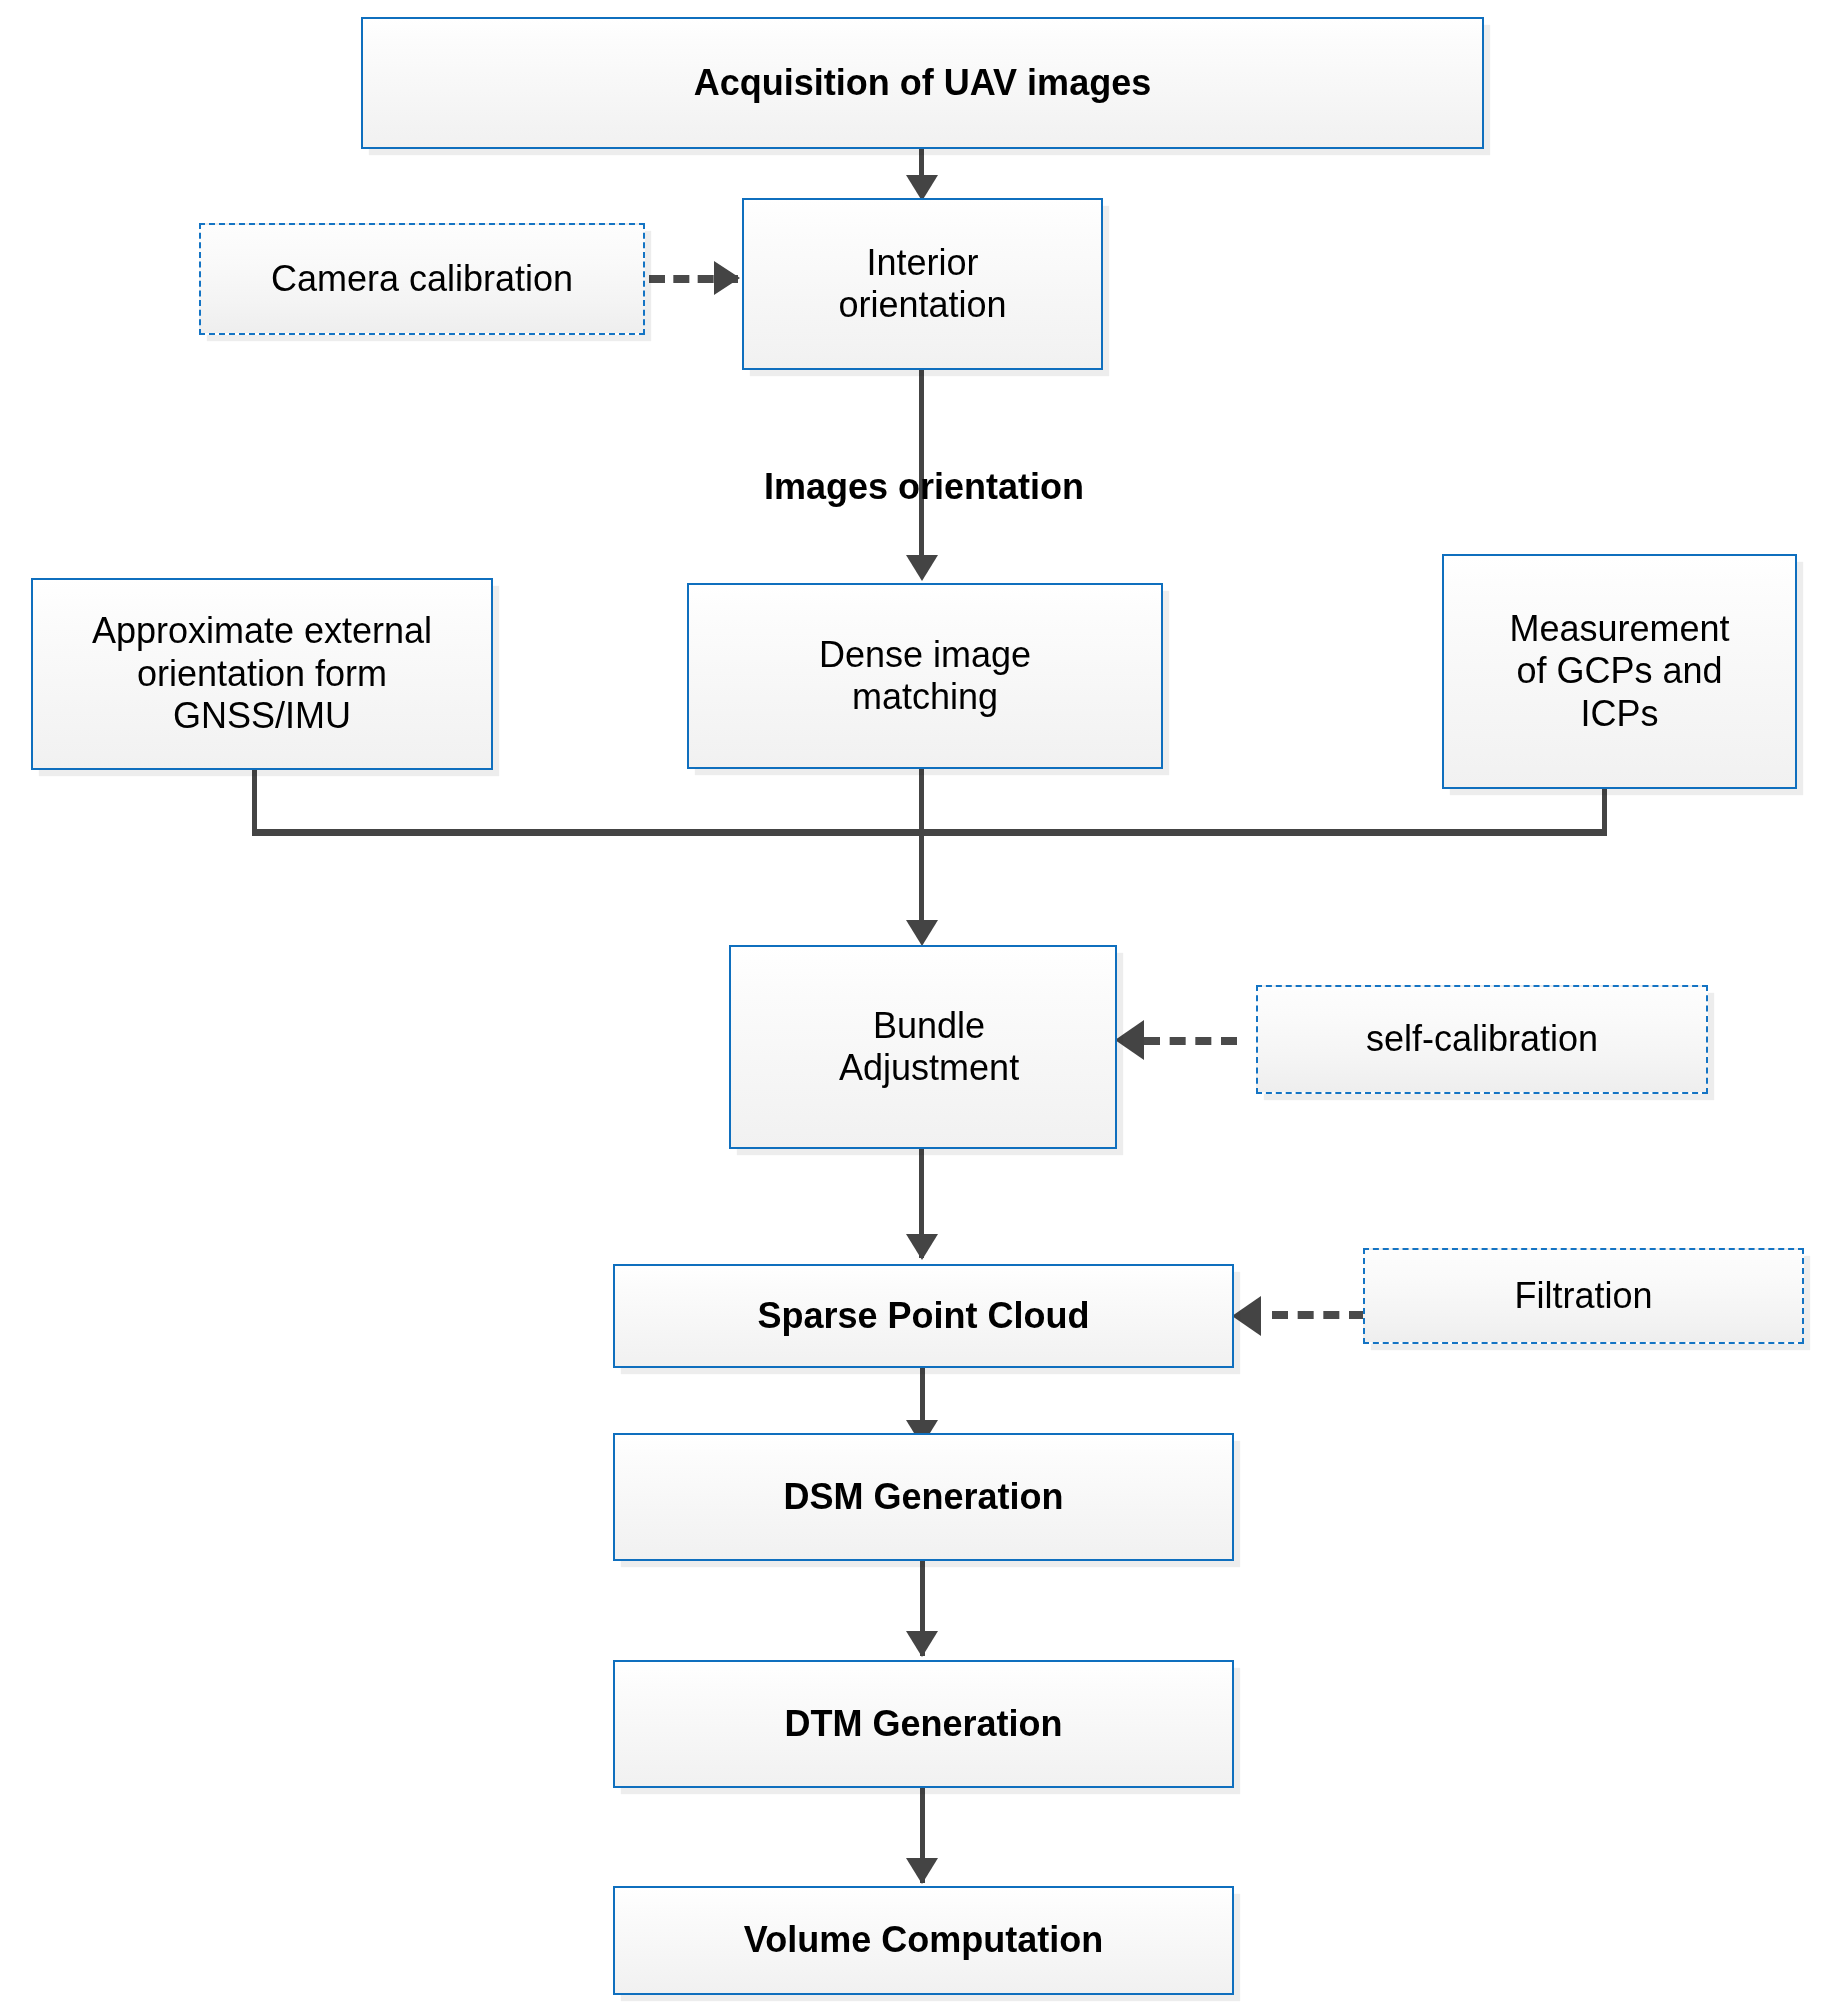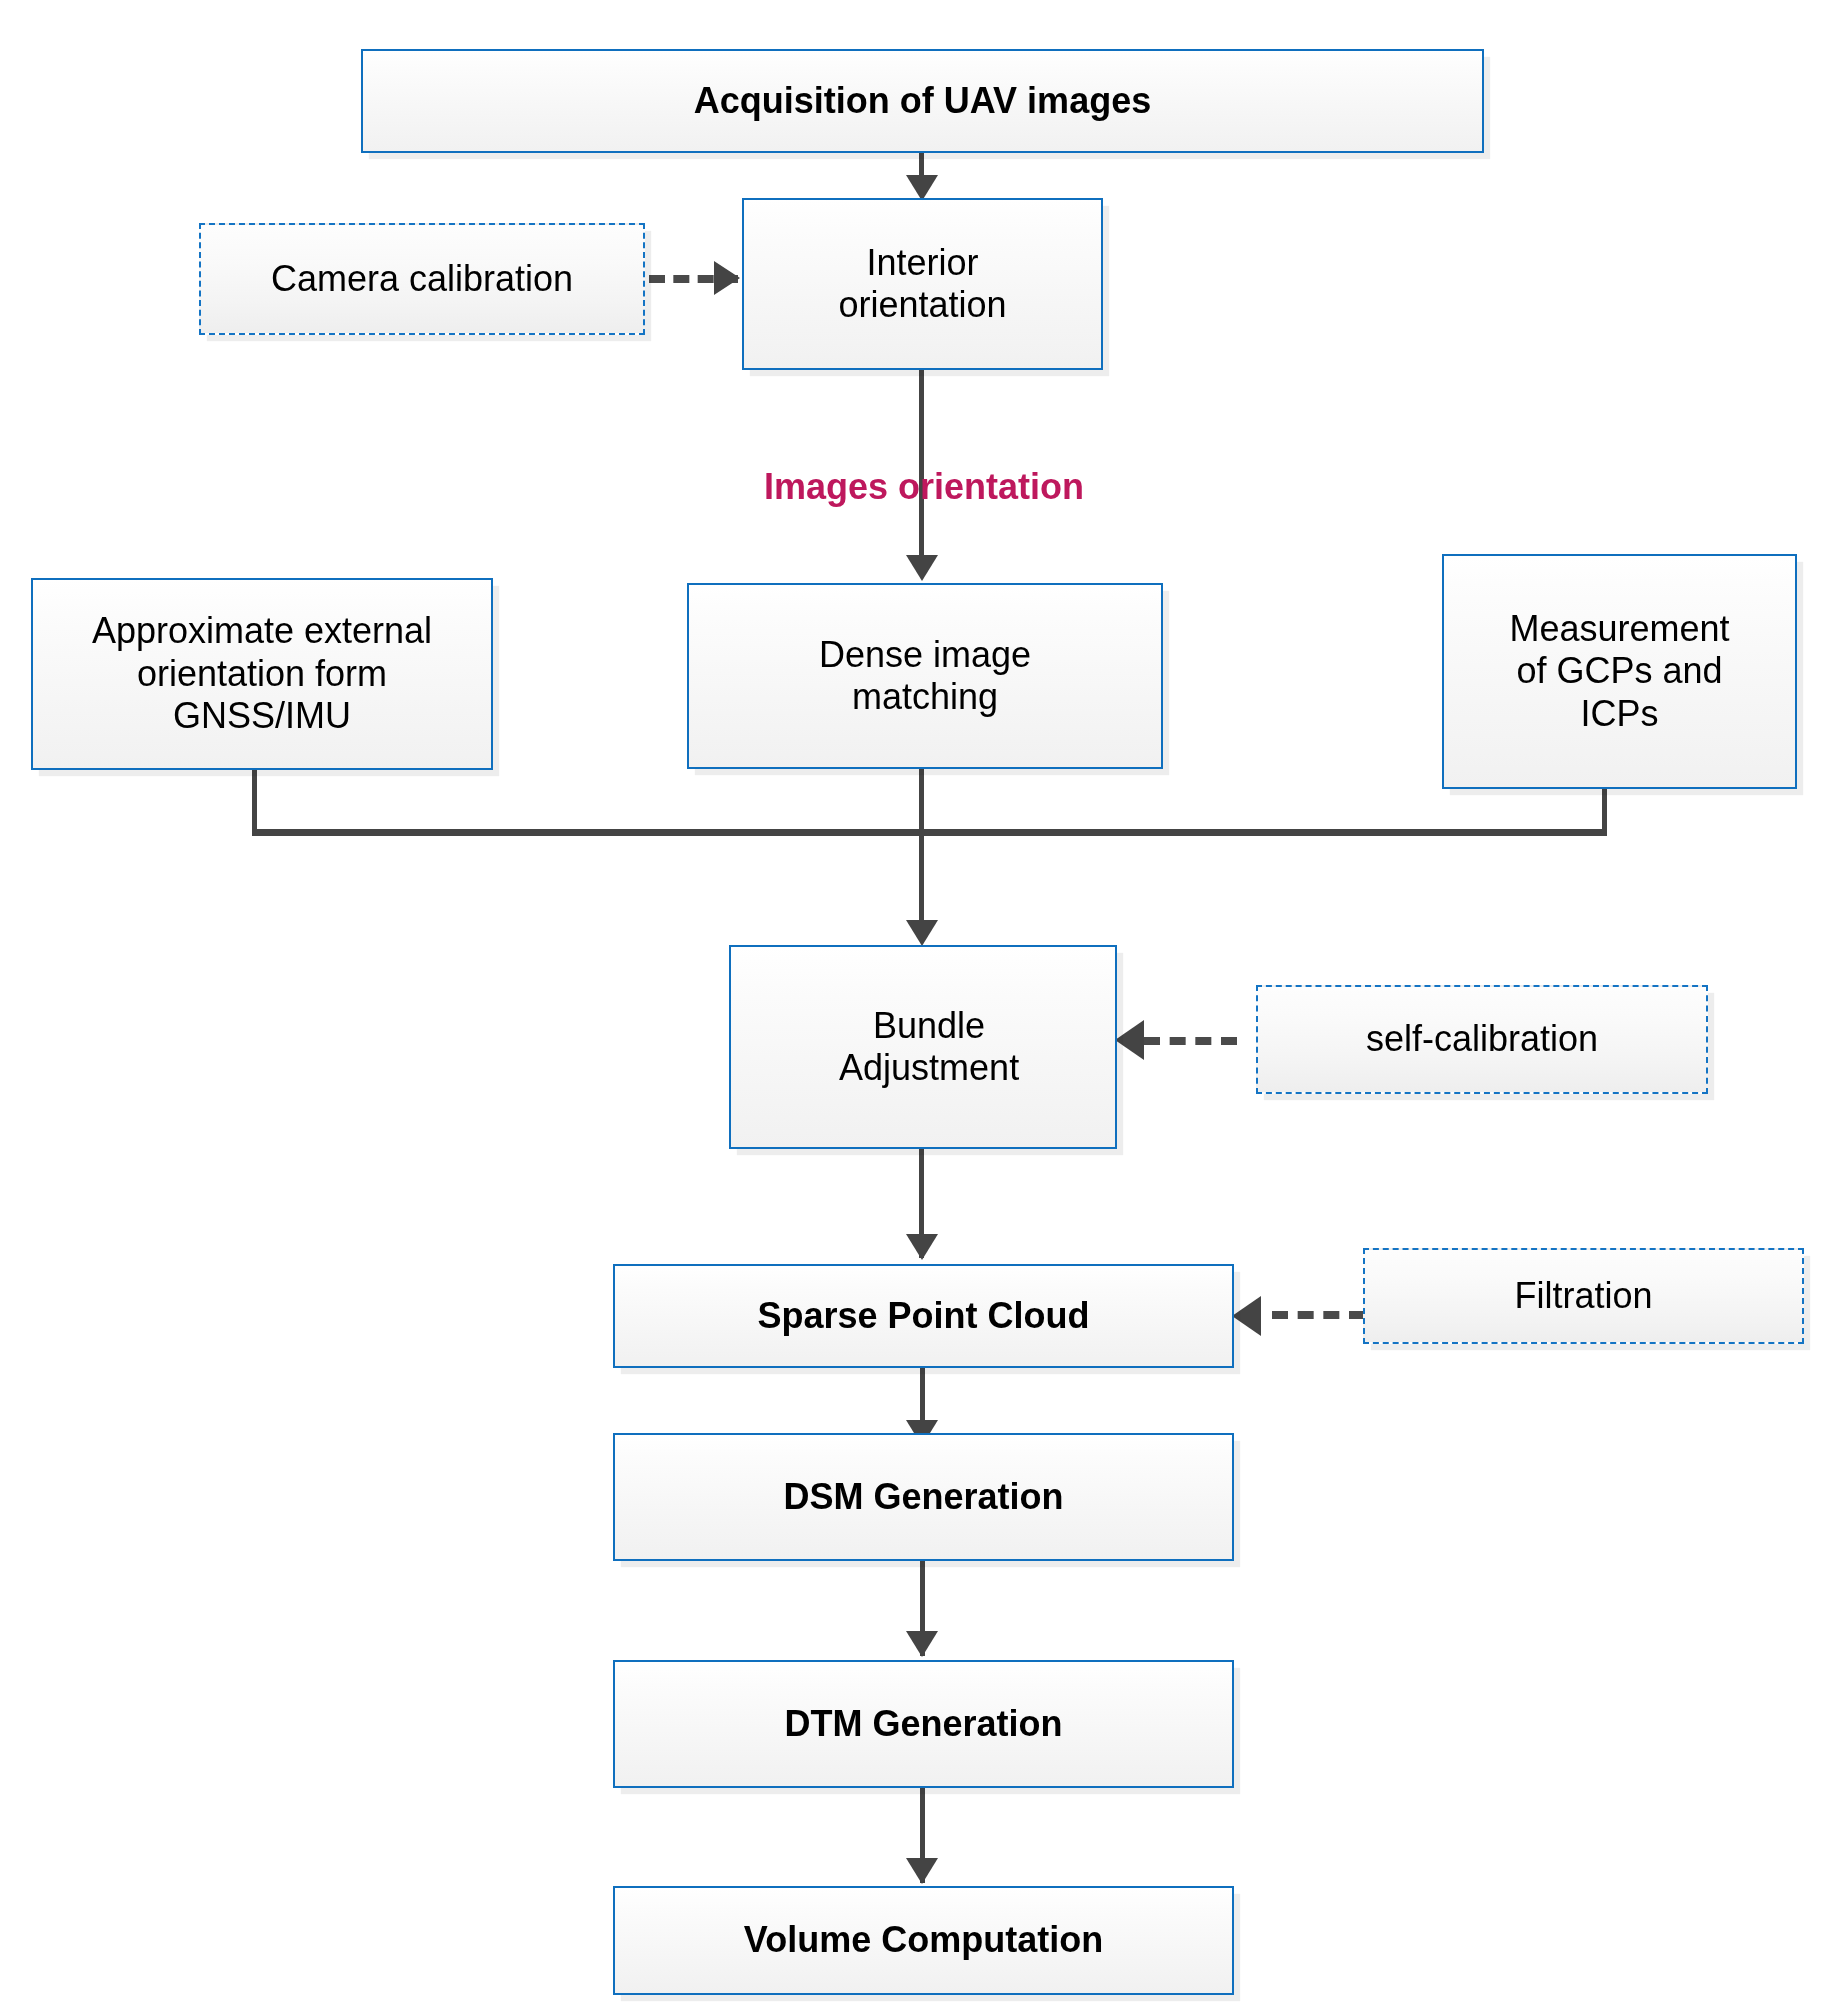--- a/index.html
+++ b/index.html
@@ -65,32 +65,32 @@
     border-top:20px solid transparent;
     border-bottom:20px solid transparent;
     border-right:29.5px solid #444444;
   }
 
   
   .flow-label{
     position:absolute;
     font-size:36px;
     font-weight:700;
-    color:#be185d;
+    color:#000000;
     background:transparent;
     white-space:nowrap;
     z-index:6;
   }
 </style>
 </head>
 <body>
 
 <div id="canvas">
 
-  <div class="node bold" style="left:361px;top:17px;width:1123px;height:104px;margin-top:32px;">
+  <div class="node bold" style="left:361px;top:17px;width:1123px;height:132px;">
     <span class="label">Acquisition of UAV images</span>
   </div>
 
   <div class="conn vline" style="left:919px;top:121px;width:5.4px;height:65px;"></div>
   <div class="arrow down" style="left:906px;top:175px;"></div>
 
   <div class="node dashed" style="left:199px;top:223px;width:446px;height:112px;">
     <span class="label">Camera calibration</span>
   </div>
 

